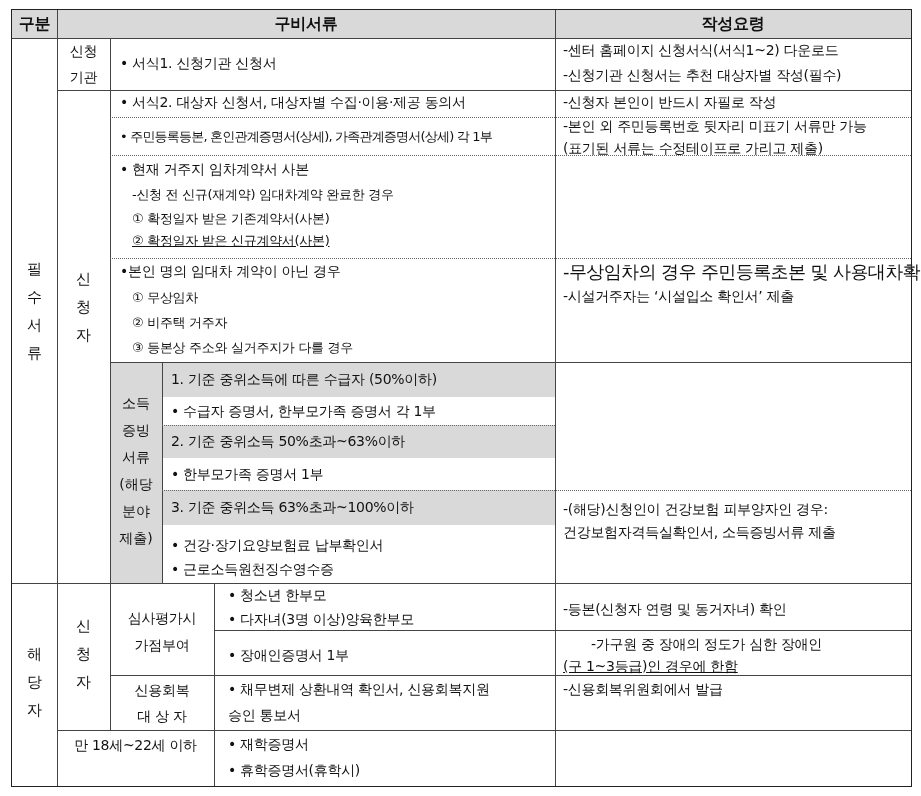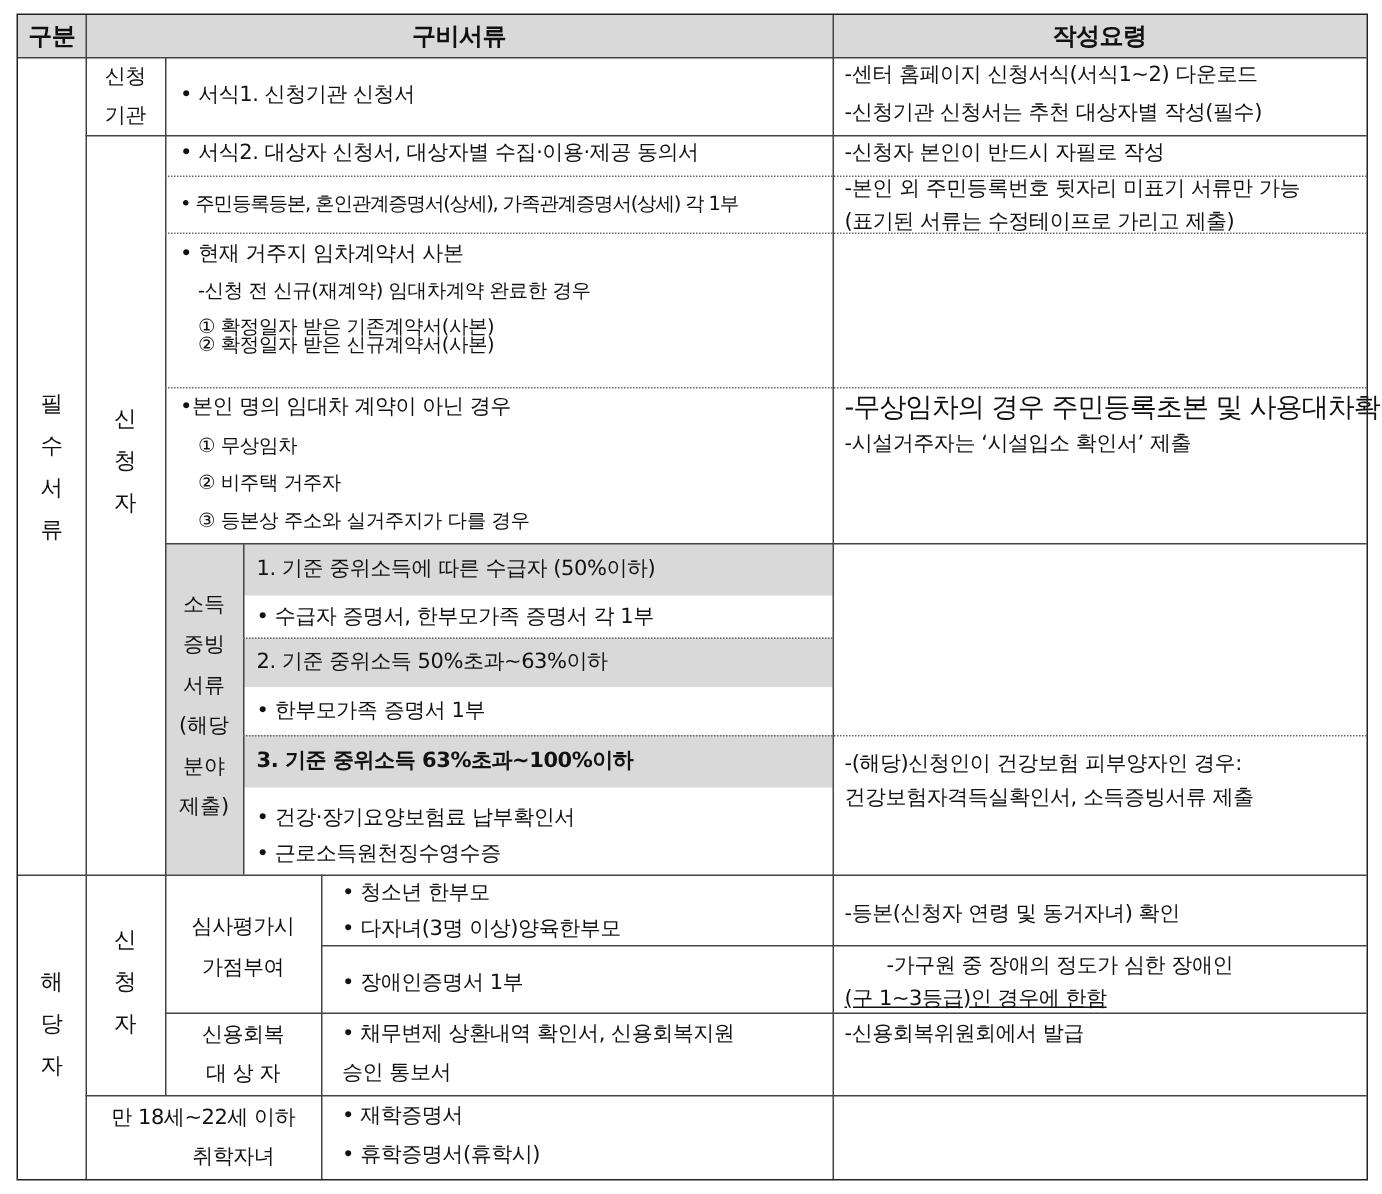--- a/index.html
+++ b/index.html
@@ -54,42 +54,42 @@
   <div class="txt" style="left:120px;top:90px;">• 서식2. 대상자 신청서, 대상자별 수집·이용·제공 동의서</div>
   <div class="txt" style="left:563px;top:90px;">-신청자 본인이 반드시 자필로 작성</div>
 
   <div class="txt" style="left:120px;top:124px;font-size:13px;letter-spacing:-0.8px;">• 주민등록등본, 혼인관계증명서(상세), 가족관계증명서(상세)  각 1부</div>
   <div class="txt" style="left:563px;top:114px;">-본인 외 주민등록번호 뒷자리 미표기 서류만 가능</div>
   <div class="txt" style="left:563px;top:136px;"> (표기된 서류는 수정테이프로 가리고 제출)</div>
 
   <div class="txt" style="left:120px;top:157px;">• 현재 거주지 임차계약서 사본</div>
   <div class="txt" style="left:132px;top:182px;font-size:13px;">-신청 전 신규(재계약) 임대차계약 완료한 경우</div>
   <div class="txt" style="left:132px;top:206px;font-size:13px;">① 확정일자 받은 기존계약서(사본)</div>
-  <div class="txt" style="left:132px;top:218px;font-size:13px;">② 확정일자 받은 신규계약서(사본)</div>
+  <div class="txt" style="left:132px;top:228px;font-size:13px;text-decoration:underline;">② 확정일자 받은 신규계약서(사본)</div>
 
   <div class="txt" style="left:120px;top:259px;">•본인 명의 임대차 계약이 아닌 경우</div>
   <div class="txt" style="left:132px;top:285px;font-size:13px;">① 무상임차</div>
   <div class="txt" style="left:132px;top:310px;font-size:13px;">② 비주택 거주자</div>
   <div class="txt" style="left:132px;top:335px;font-size:13px;">③ 등본상 주소와 실거주지가 다를 경우</div>
   <div class="txt" style="left:563px;top:259px;font-size:18px;letter-spacing:-0.6px;">-무상임차의 경우 주민등록초본 및 사용대차확인서 제출</div>
   <div class="txt" style="left:563px;top:284px;">-시설거주자는 ‘시설입소 확인서’ 제출</div>
 
   <div class="vcol" style="left:110px;top:390px;width:52px;font-size:14px;line-height:27px;">
     <div>소득</div>
     <div>증빙</div>
     <div>서류</div>
     <div>(해당</div>
     <div>분야</div>
     <div>제출)</div>
   </div>
   <div class="txt" style="left:171px;top:367px;">1. 기준 중위소득에 따른 수급자 (50%이하)</div>
   <div class="txt" style="left:171px;top:399px;">• 수급자 증명서, 한부모가족 증명서 각 1부</div>
   <div class="txt" style="left:171px;top:429px;">2. 기준 중위소득 50%초과~63%이하</div>
   <div class="txt" style="left:171px;top:462px;">• 한부모가족 증명서 1부</div>
-  <div class="txt" style="left:171px;top:495px;font-weight:bold;">3. 기준 중위소득 63%초과~100%이하</div>
+  <div class="txt" style="left:171px;top:495px;">3. 기준 중위소득 63%초과~100%이하</div>
   <div class="txt" style="left:171px;top:533px;">• 건강·장기요양보험료 납부확인서</div>
   <div class="txt" style="left:171px;top:557px;text-align:right;">• 근로소득원천징수영수증</div>
   <div class="txt" style="left:563px;top:497px;">-(해당)신청인이 건강보험 피부양자인 경우:</div>
   <div class="txt" style="left:563px;top:520px;">  건강보험자격득실확인서, 소득증빙서류 제출</div>
 
   <div class="vcol" style="left:12px;top:640px;width:45px;">
     <div>해</div>
       <div>당</div>
       <div>자</div>
   </div>
@@ -112,21 +112,20 @@
   <div class="txt center" style="left:110px;top:677px;width:104px;line-height:26px;">
     <div>신용회복</div>
     <div>대 상 자</div>
   </div>
   <div class="txt" style="left:228px;top:677px;">• 채무변제 상환내역 확인서, 신용회복지원</div>
   <div class="txt" style="left:228px;top:703px;">  승인 통보서</div>
   <div class="txt" style="left:563px;top:677px;">-신용회복위원회에서 발급</div>
 
   <div class="txt center" style="left:57px;top:732px;width:157px;line-height:26px;">
     <div>만 18세~22세 이하</div>
-    <div style="padding-left:40px;">취학자녀</div>
   </div>
   <div class="txt" style="left:228px;top:732px;">• 재학증명서</div>
   <div class="txt" style="left:228px;top:758px;">• 휴학증명서(휴학시)</div>
 
   <div class="abs" style="left:11px;top:9px;width:901px;height:778px;border:1.5px solid #222;"></div>
 
   <div class="vl" style="left:57px;top:10px;height:776px;"></div>
   <div class="vl" style="left:555px;top:10px;height:776px;"></div>
   <div class="vl" style="left:110px;top:38px;height:692px;"></div>
   <div class="vl" style="left:162px;top:362px;height:221px;"></div>

